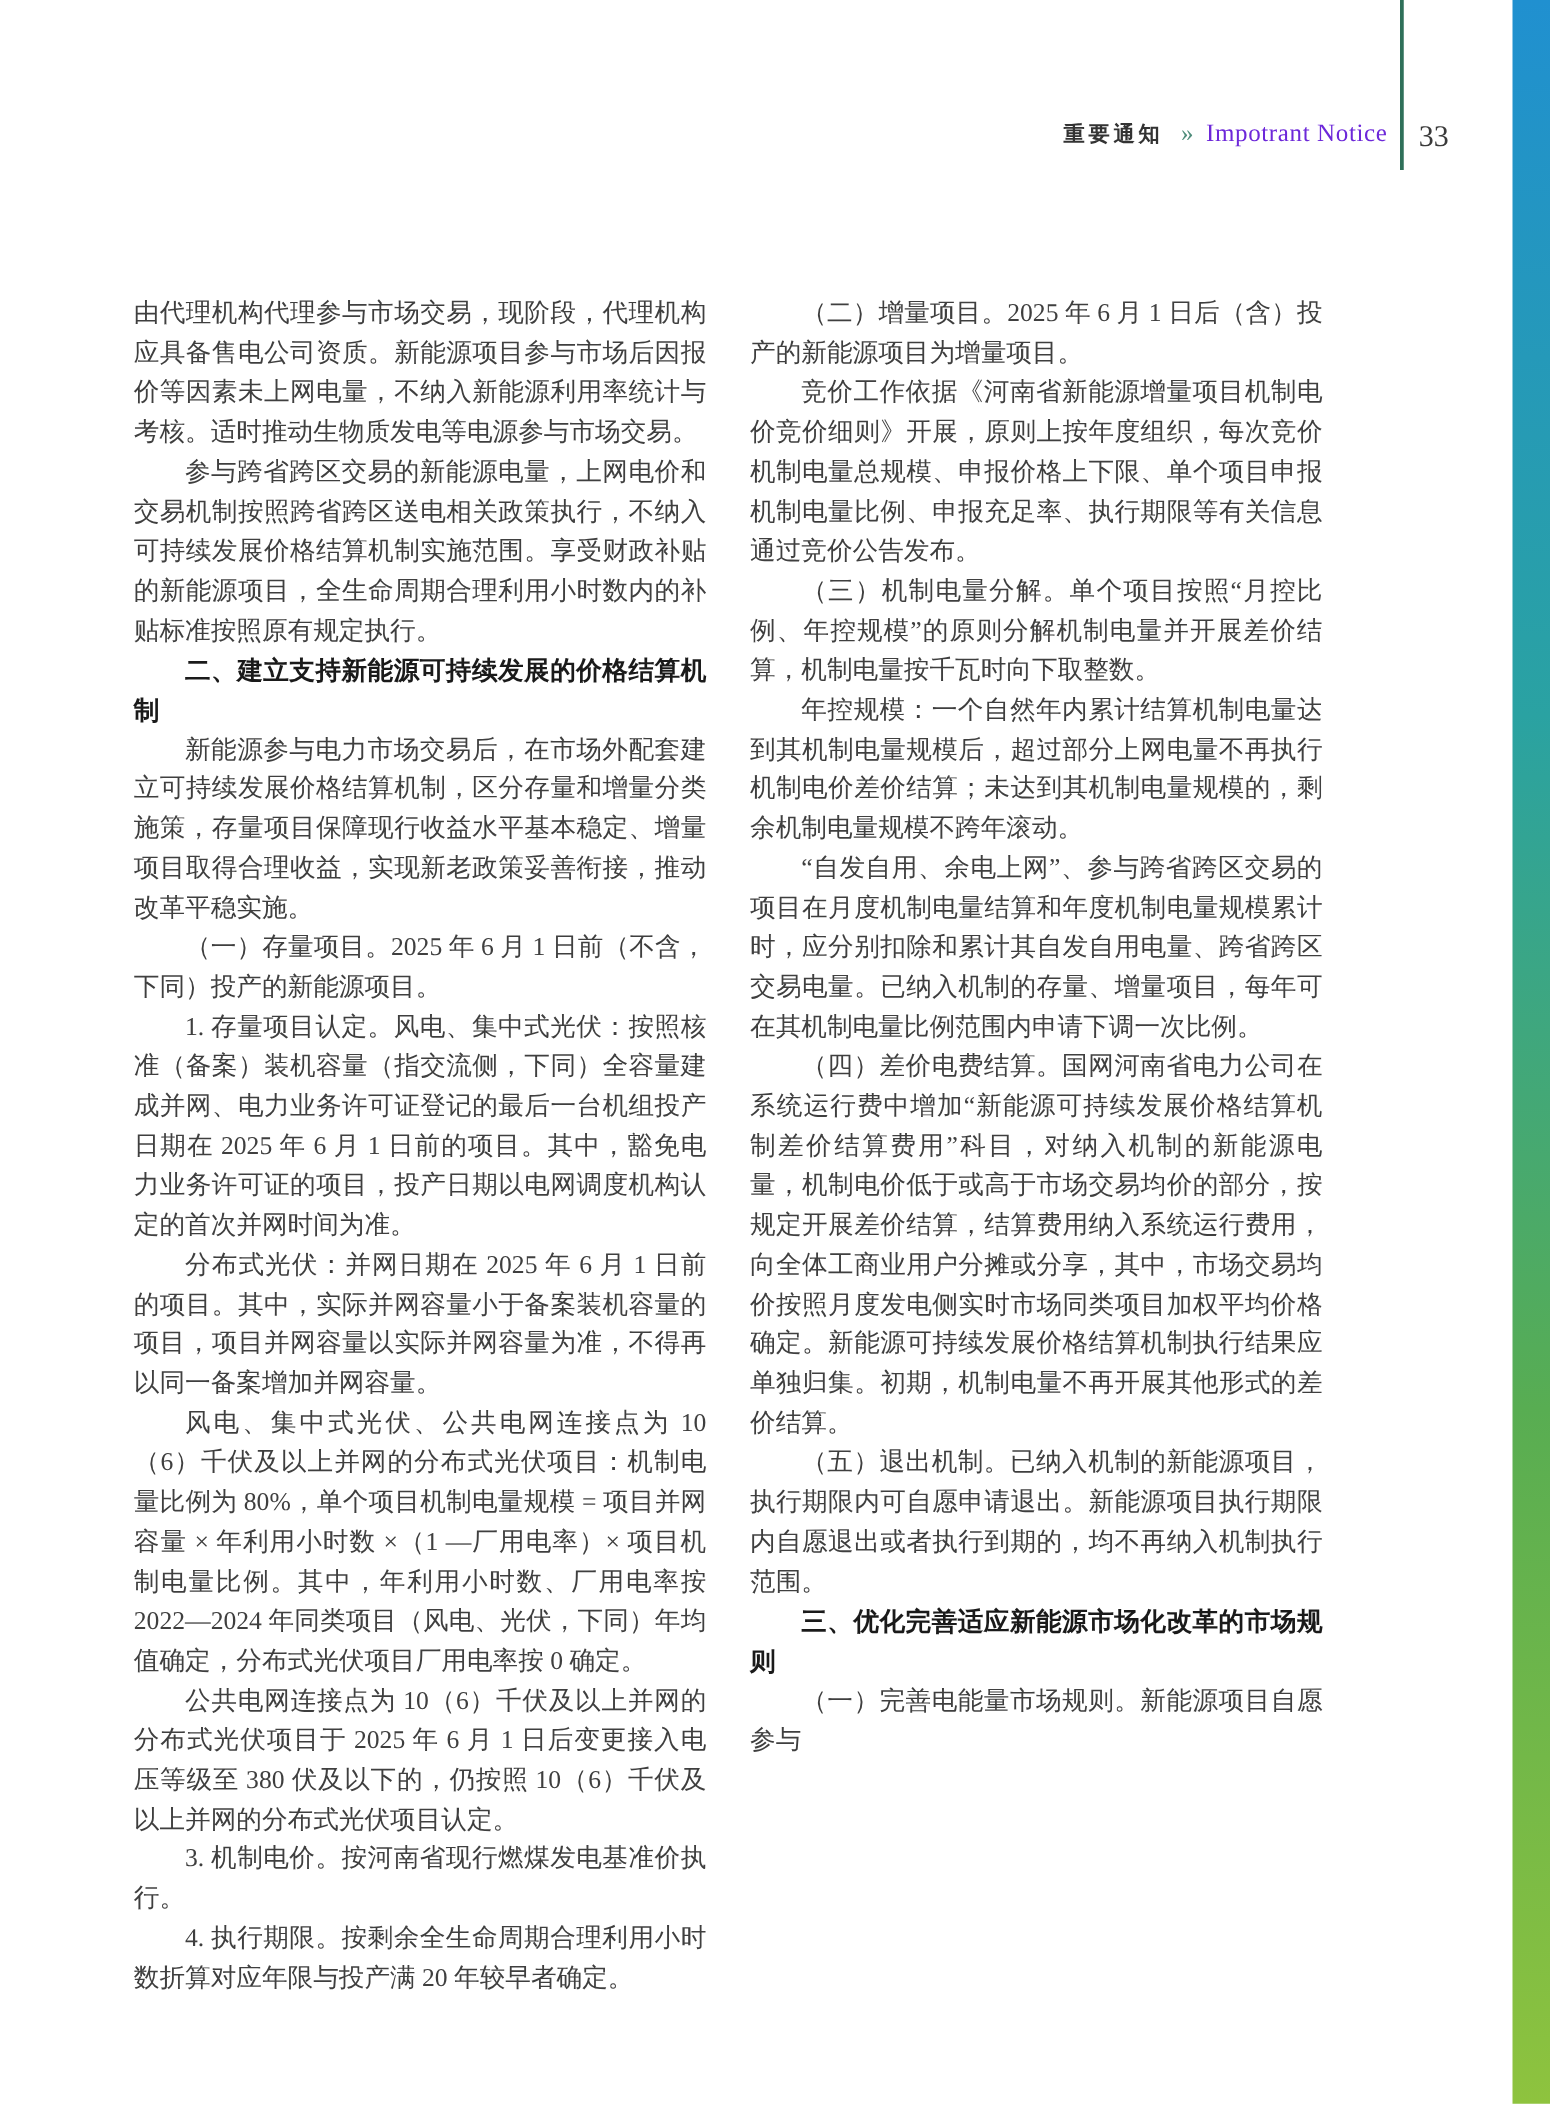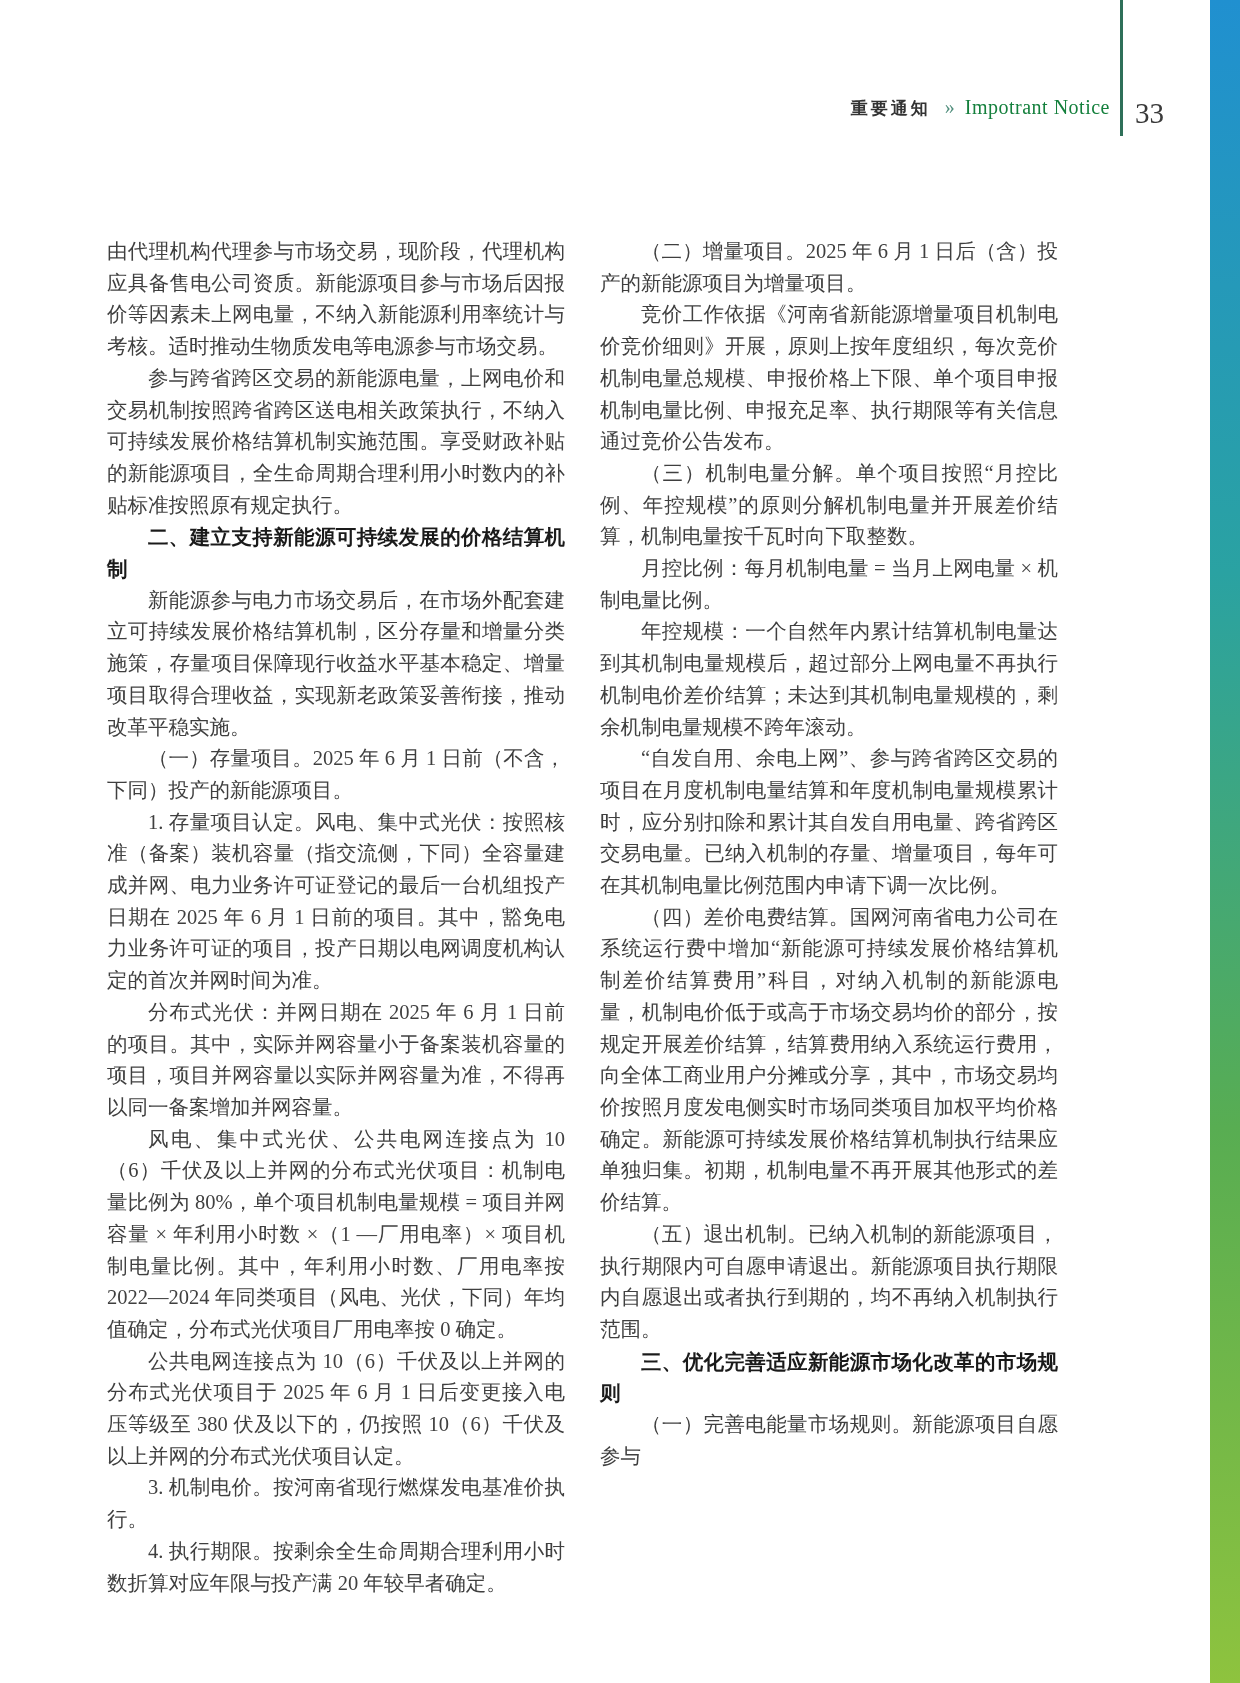--- a/index.html
+++ b/index.html
@@ -44,37 +44,37 @@
     letter-spacing: 3px;
     color: #333333;
     text-align: center;
   }
   .h-chev {
     color: #4f8d7b;
     font-size: 20px;
     margin: 0 10px 0 14px;
   }
   .h-en {
-    color: #15803d;
+    color: #6d28d9;
     font-size: 20px;
     letter-spacing: 0.5px;
   }
   .h-divider {
     position: absolute;
     top: 0;
     left: 1120px;
     width: 3px;
     height: 136px;
     background: #2f7059;
   }
   .h-page {
     position: absolute;
     top: 97px;
     left: 1135px;
-    font-size: 29px;
+    font-size: 24px;
     color: #3a3a3a;
   }
 
   
   .column {
     position: absolute;
     top: 208px;
     width: 458px;
     font-size: 20.5px;
     line-height: 31.7px;
@@ -121,20 +121,19 @@
     <p class="para">分布式光伏：并网日期在 2025 年 6 月 1 日前的项目。其中，实际并网容量小于备案装机容量的项目，项目并网容量以实际并网容量为准，不得再以同一备案增加并网容量。</p>
     <p class="para">风电、集中式光伏、公共电网连接点为 10（6）千伏及以上并网的分布式光伏项目：机制电量比例为 80%，单个项目机制电量规模 = 项目并网容量 × 年利用小时数 ×（1 —厂用电率）× 项目机制电量比例。其中，年利用小时数、厂用电率按 2022—2024 年同类项目（风电、光伏，下同）年均值确定，分布式光伏项目厂用电率按 0 确定。</p>
     <p class="para">公共电网连接点为 10（6）千伏及以上并网的分布式光伏项目于 2025 年 6 月 1 日后变更接入电压等级至 380 伏及以下的，仍按照 10（6）千伏及以上并网的分布式光伏项目认定。</p>
     <p class="para">3. 机制电价。按河南省现行燃煤发电基准价执行。</p>
     <p class="para">4. 执行期限。按剩余全生命周期合理利用小时数折算对应年限与投产满 20 年较早者确定。</p>
   </div>
 <div class="column" id="right-column">
     <p class="para">（二）增量项目。2025 年 6 月 1 日后（含）投产的新能源项目为增量项目。</p>
     <p class="para">竞价工作依据《河南省新能源增量项目机制电价竞价细则》开展，原则上按年度组织，每次竞价机制电量总规模、申报价格上下限、单个项目申报机制电量比例、申报充足率、执行期限等有关信息通过竞价公告发布。</p>
     <p class="para">（三）机制电量分解。单个项目按照“月控比例、年控规模”的原则分解机制电量并开展差价结算，机制电量按千瓦时向下取整数。</p>
-    <p class="para">月控比例：每月机制电量 = 当月上网电量 × 机制电量比例。</p>
     <p class="para">年控规模：一个自然年内累计结算机制电量达到其机制电量规模后，超过部分上网电量不再执行机制电价差价结算；未达到其机制电量规模的，剩余机制电量规模不跨年滚动。</p>
     <p class="para">“自发自用、余电上网”、参与跨省跨区交易的项目在月度机制电量结算和年度机制电量规模累计时，应分别扣除和累计其自发自用电量、跨省跨区交易电量。已纳入机制的存量、增量项目，每年可在其机制电量比例范围内申请下调一次比例。</p>
     <p class="para">（四）差价电费结算。国网河南省电力公司在系统运行费中增加“新能源可持续发展价格结算机制差价结算费用”科目，对纳入机制的新能源电量，机制电价低于或高于市场交易均价的部分，按规定开展差价结算，结算费用纳入系统运行费用，向全体工商业用户分摊或分享，其中，市场交易均价按照月度发电侧实时市场同类项目加权平均价格确定。新能源可持续发展价格结算机制执行结果应单独归集。初期，机制电量不再开展其他形式的差价结算。</p>
     <p class="para">（五）退出机制。已纳入机制的新能源项目，执行期限内可自愿申请退出。新能源项目执行期限内自愿退出或者执行到期的，均不再纳入机制执行范围。</p>
     <p class="heading">三、优化完善适应新能源市场化改革的市场规则</p>
     <p class="para">（一）完善电能量市场规则。新能源项目自愿参与</p>
   </div>
 
 </body></html>

